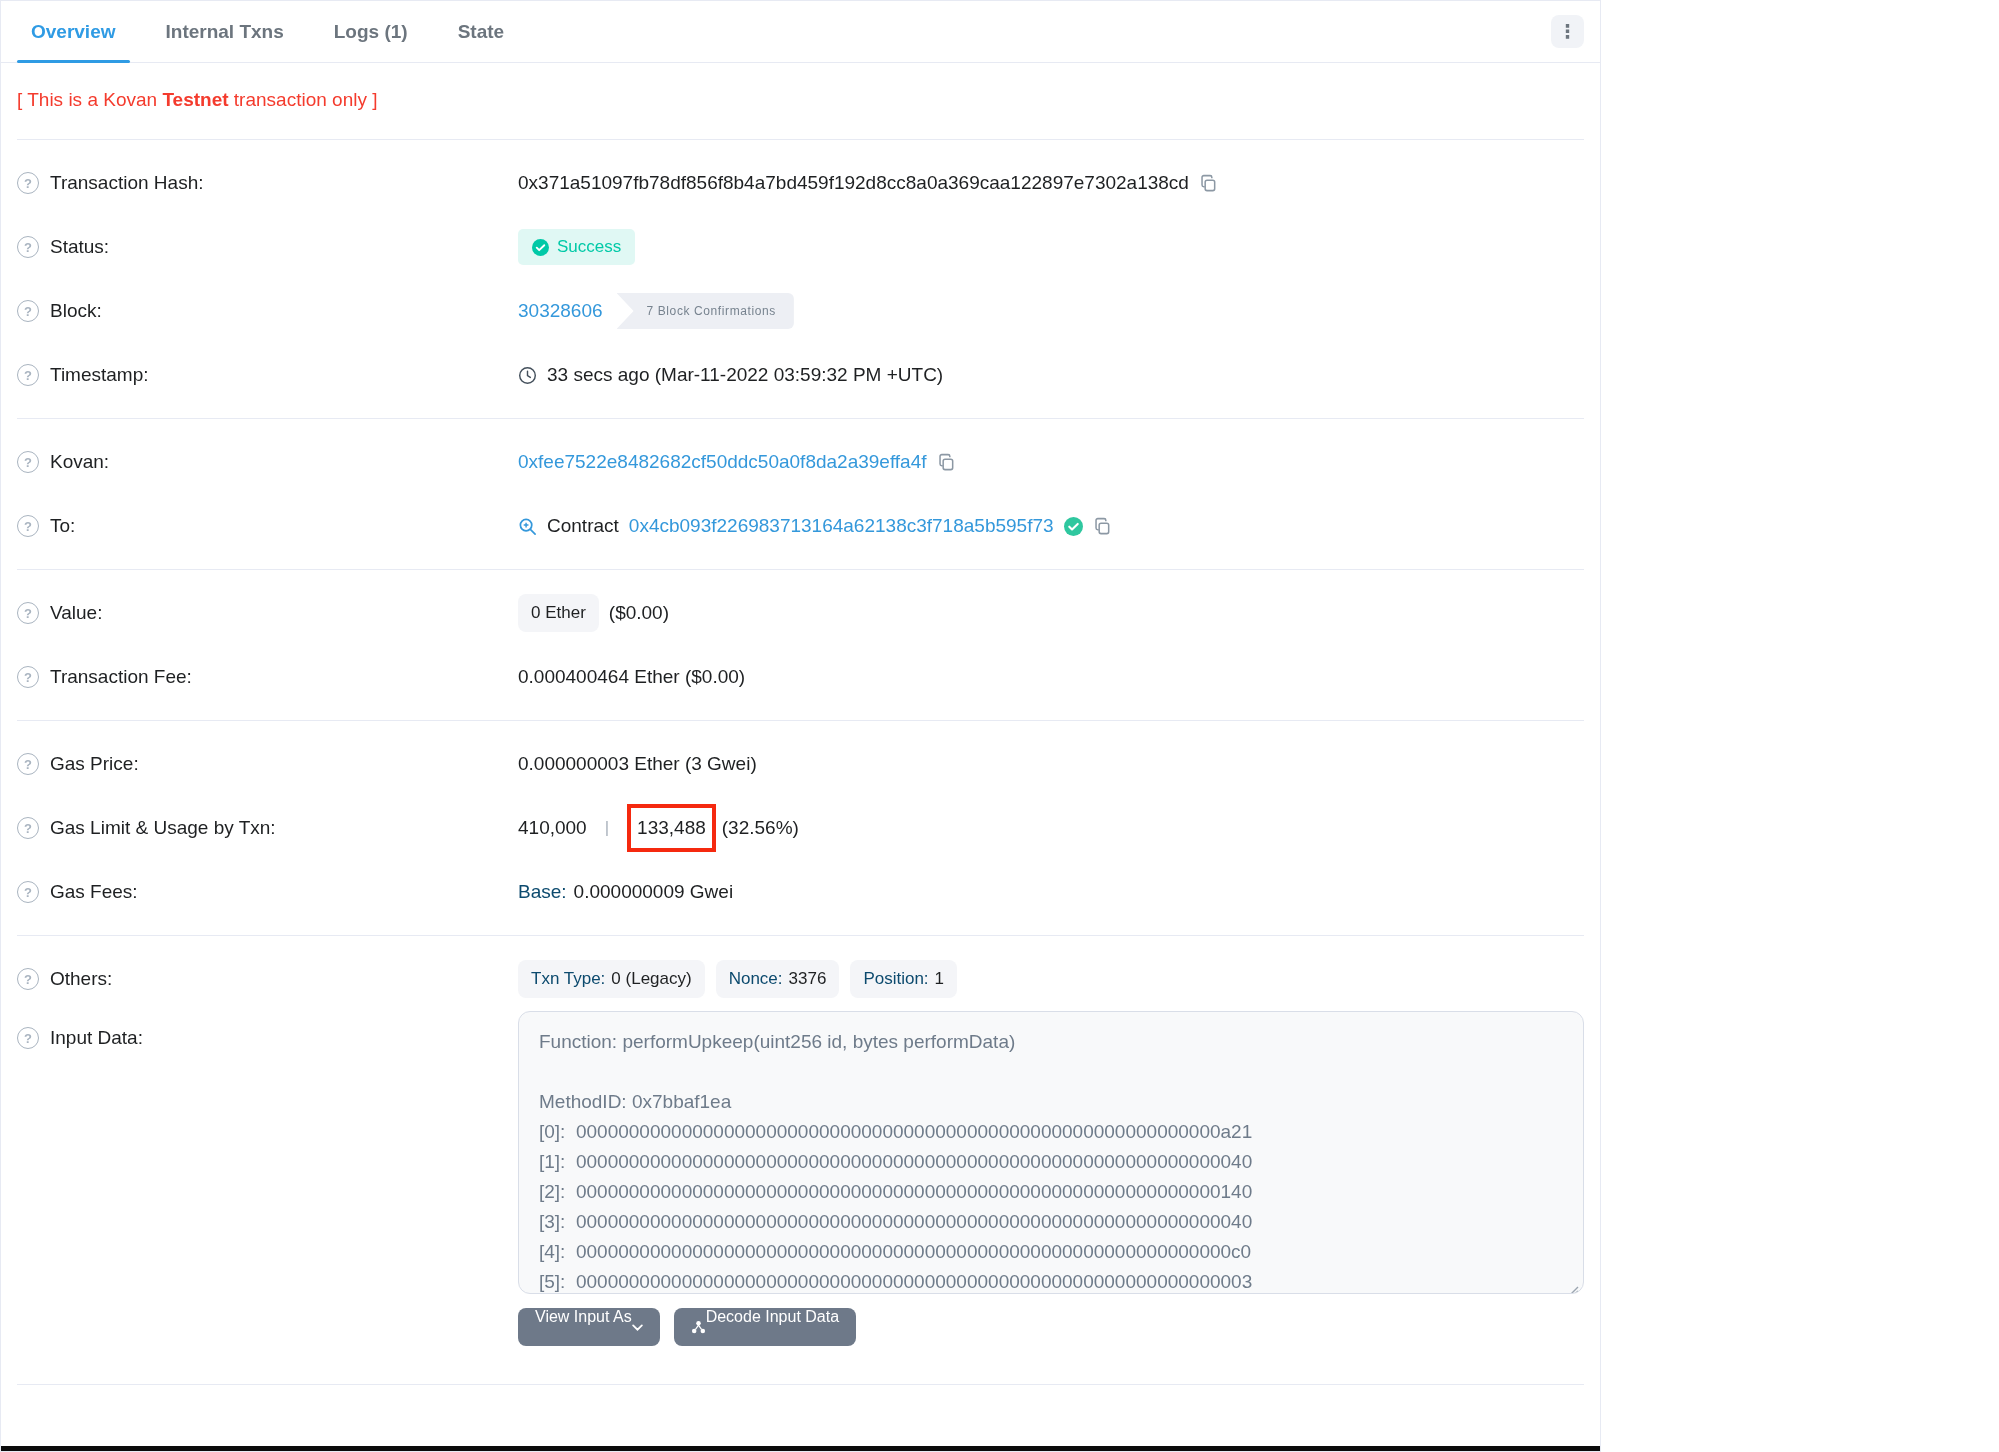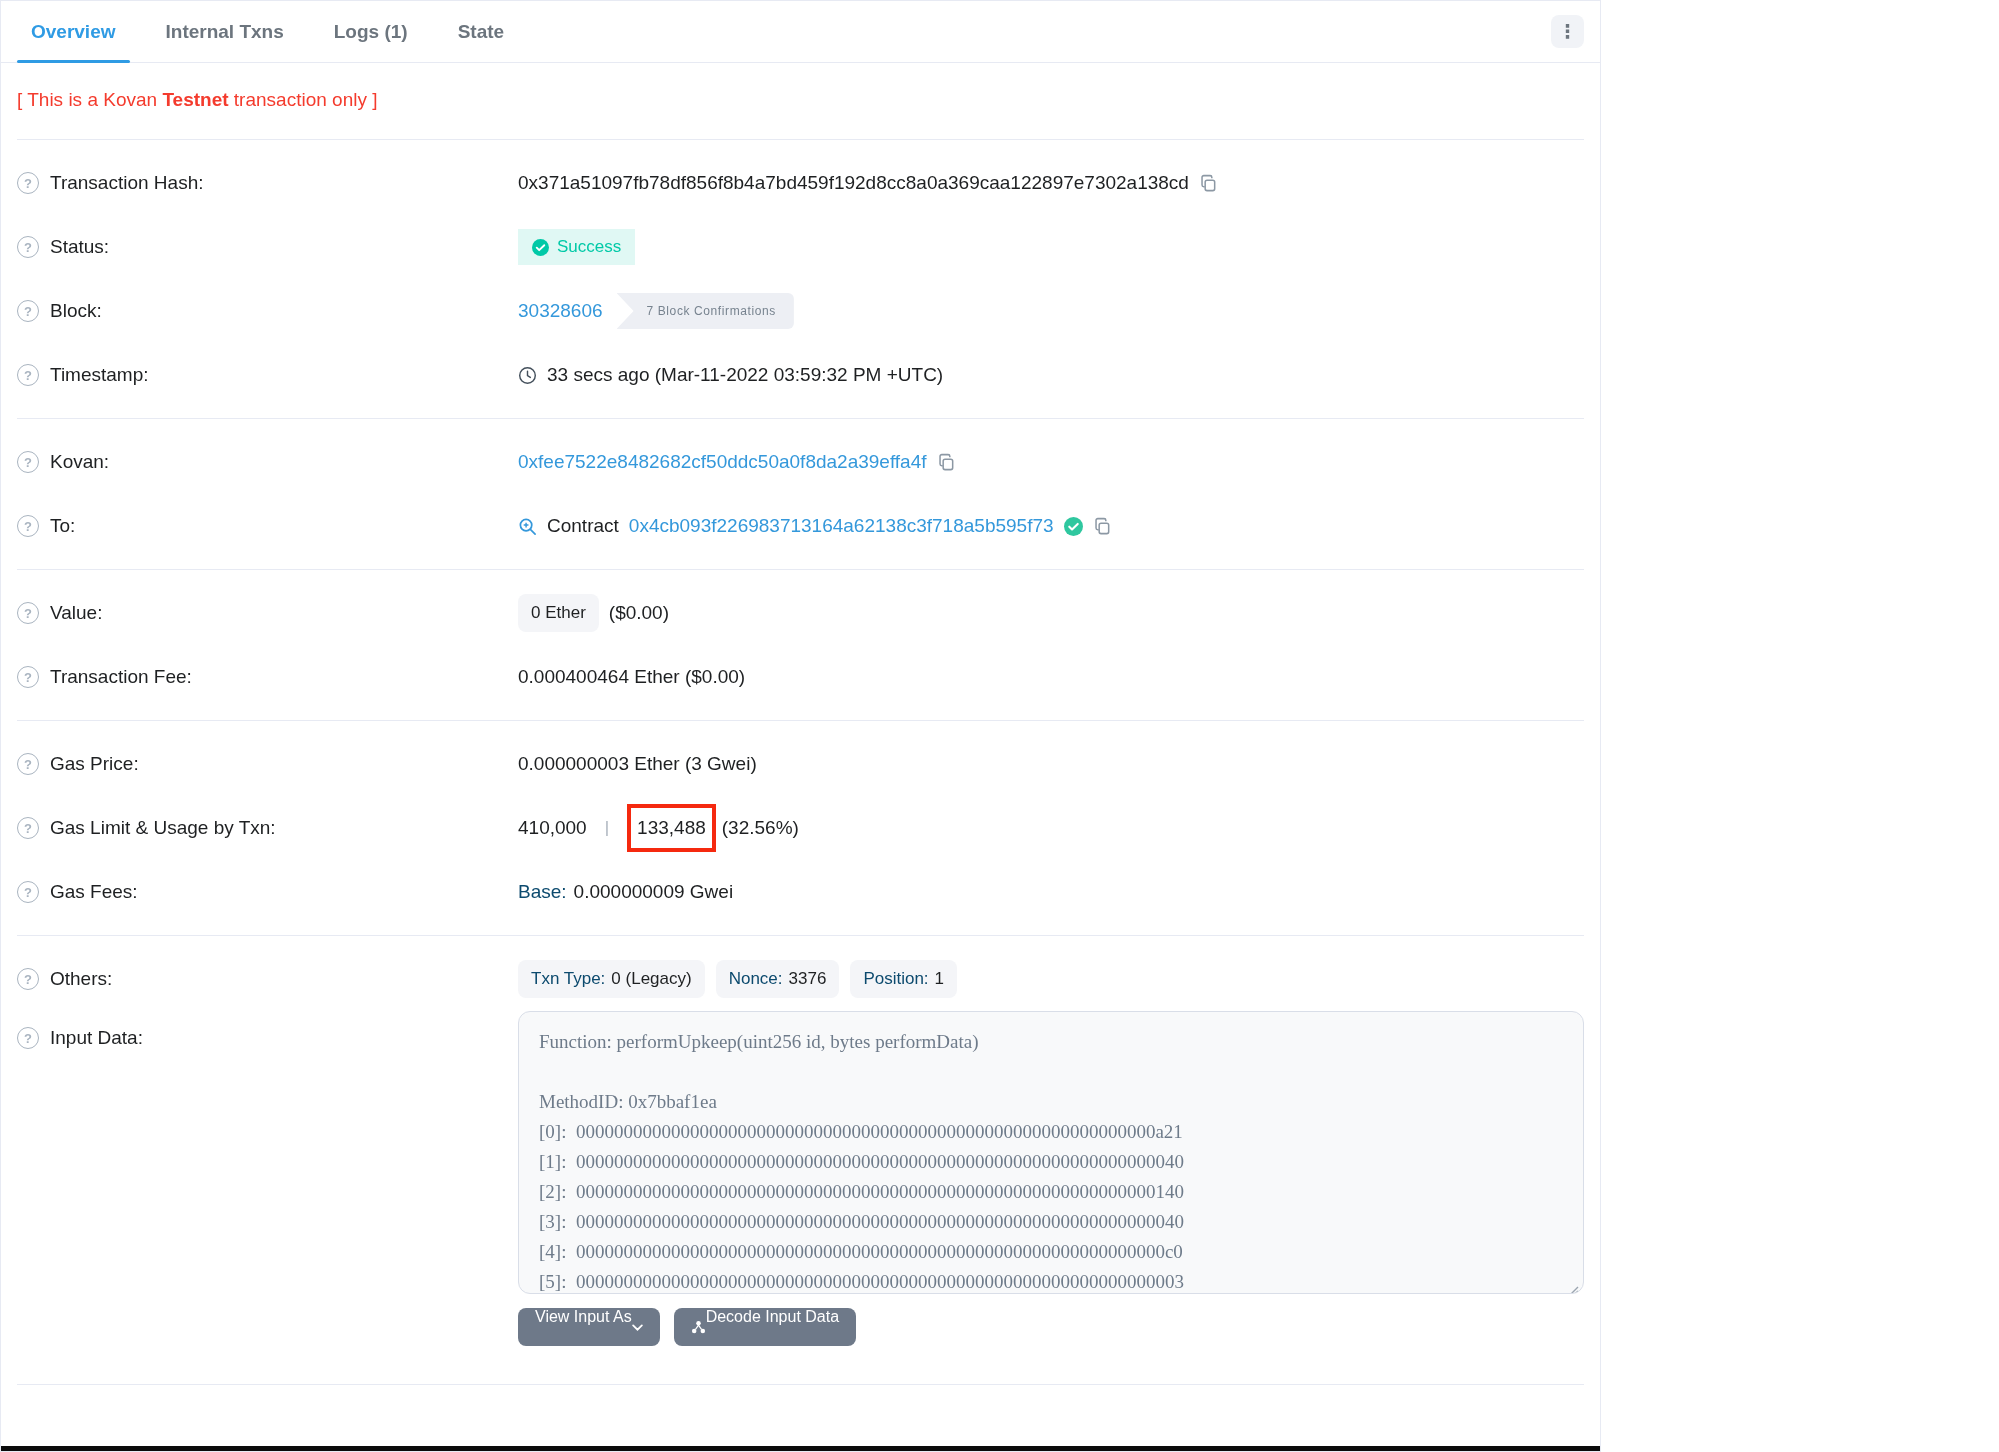--- a/index.html
+++ b/index.html
@@ -25,33 +25,33 @@
   .row { display: flex; align-items: center; min-height: 64px; }
   .row-label { width: 517px; flex: none; padding-left: 16px; display: flex; align-items: center; gap: 11px; }
   .row-value { flex: 1; display: flex; align-items: center; gap: 10px; padding-right: 16px; flex-wrap: nowrap; }
   .help-icon { width: 22px; height: 22px; flex: none; border-radius: 50%; border: 1.5px solid #a9b4c0; color: #a9b4c0; font-size: 13px; font-weight: 700; display: flex; align-items: center; justify-content: center; cursor: pointer; }
   .link { color: #3498db; text-decoration: none; cursor: pointer; }
   .muted { color: #0c4a6e; text-align: right; }
   
   .icon { display: inline-flex; align-items: center; justify-content: center; flex: none; }
   .copy-icon { cursor: pointer; }
   
-  .badge-success { display: inline-flex; align-items: center; gap: 8px; background: rgba(0,201,167,.12); color: #00c9a7; font-size: 17px; padding: 8px 14px; border-radius: 0; }
+  .badge-success { display: inline-flex; align-items: center; gap: 8px; background: rgba(0,201,167,.12); color: #00c9a7; font-size: 17px; padding: 8px 14px; border-radius: 5px; }
   .badge-confirm { background: #edeff4; color: #77838f; font-size: 12px; letter-spacing: .6px; padding: 11px 18px 11px 30px; margin-left: 4px; clip-path: polygon(0 0, 100% 0, 100% 100%, 0 100%, 17px 50%); border-radius: 0 6px 6px 0; white-space: nowrap; }
   .pill { display: inline-flex; align-items: center; gap: 6px; background: #f4f5f8; border-radius: 8px; padding: 9px 13px; font-size: 17px; color: #1e2022; white-space: nowrap; }
   .pill .muted { font-size: 17px; }
   
   .redbox { display: inline-flex; align-items: center; border: 4px solid #f5290f; padding: 9px 6px; }
   .sep { color: #a9b2bc; margin: 0 8px; font-size: 17px; }
   
   .row-input { align-items: flex-start; }
   .row-input .row-label { padding-top: 16px; }
   .input-wrap { flex: 1; padding-right: 16px; }
   .input-box { width: 100%; height: 283px; background: #f8f9fa; border: 1px solid #d9dee8; border-radius: 12px; padding: 15px 20px; overflow: hidden; position: relative; cursor: text;
-    font-family: Liberation Serif, serif; font-size: 19px; line-height: 30px; color: #6e7b8a; }
+    font-family: Liberation Sans, sans-serif; font-size: 19px; line-height: 30px; color: #6e7b8a; }
   .input-line { white-space: pre; height: 30px; }
   .resize-grip { position: absolute; right: 4px; bottom: 4px; width: 14px; height: 14px; cursor: nwse-resize; }
   .btn-row { display: flex; gap: 14px; margin-top: 14px; }
   .btn { display: inline-flex; height: 38px; padding: 0 17px; background: #6e7989; color: #fff; border: none; border-radius: 8px; font-size: 16px; font-family: inherit; cursor: pointer; }
   
   .bottom-space { height: 27px; }
   .black-bar { position: absolute; left: 0; right: 0; bottom: 0; height: 5px; background: #0b0b0b; }
 </style>
 </head>
 <body>

